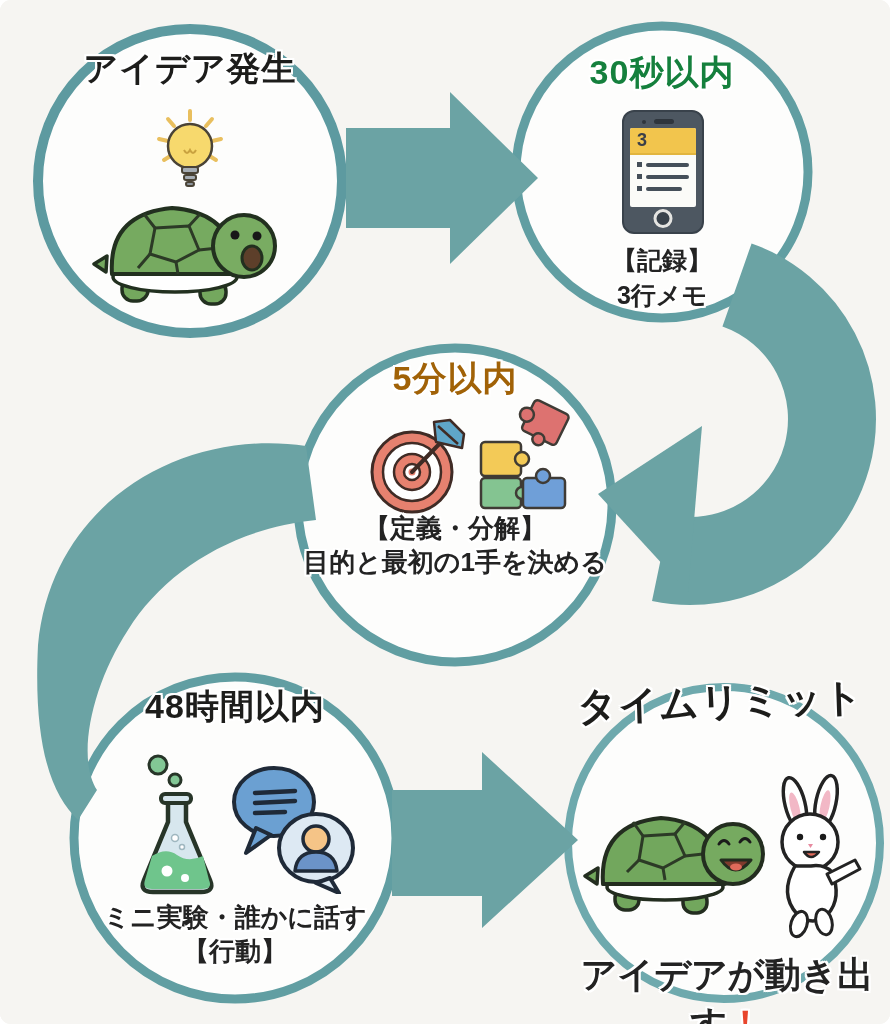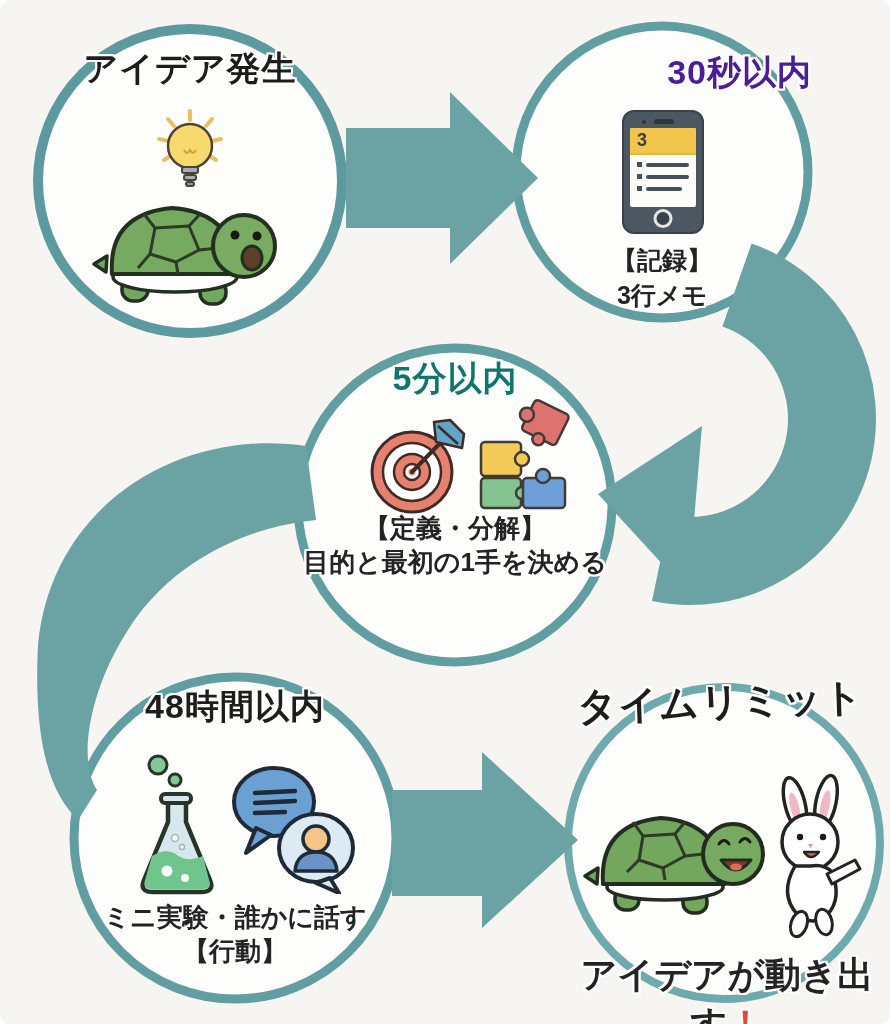--- a/index.html
+++ b/index.html
@@ -94,21 +94,21 @@
     <ellipse cx="83" cy="95" rx="62" ry="15" fill="#ffffff" stroke="#22301f" stroke-width="3.5"></ellipse>
     <path d="M 20 92 Q 16 32 80 26 Q 142 30 147 92 Z" fill="#76aa60" stroke="#22301f" stroke-width="4" stroke-linejoin="round"></path>
     <path d="M63 46 L97 44 L107 68 L84 80 L58 72 Z" fill="none" stroke="#2c3a26" stroke-width="3" stroke-linejoin="round"></path>
     <path d="M63 46 L52 32 M97 44 L108 32 M107 68 L126 66 M84 80 L86 92 M58 72 L46 86" fill="none" stroke="#2c3a26" stroke-width="3"></path>
     <circle cx="152" cy="64" r="31" fill="#79ac62" stroke="#22301f" stroke-width="4"></circle>
     <circle cx="143" cy="53" r="4.5" fill="#181818"></circle>
     <circle cx="165" cy="54" r="4.5" fill="#181818"></circle>
     <ellipse cx="160" cy="76" rx="10" ry="12" fill="#5d3f2a" stroke="#22301f" stroke-width="3"></ellipse>
   </svg>
 
-  <div class="title outlined" id="title-2" style="color: #4c1d95; text-align: right;">30秒以内</div>
+  <div class="title outlined" id="title-2" style="color: #15803d;">30秒以内</div>
 
   <div class="phone">
     <div class="speaker-dot"></div>
     <div class="speaker-bar"></div>
     <div class="screen">
       <div class="screen-header">3</div>
       <div class="memo-row">
         <div class="bullet"></div>
           <div class="mline" style="width:48px;"></div>
       </div>
@@ -122,21 +122,21 @@
       </div>
     </div>
     <div class="home"></div>
   </div>
 
   <div class="caption outlined" id="caption-2">
     <div>【記録】</div>
     <div>3行メモ</div>
   </div>
 
-  <div class="title outlined" id="title-3" style="color: #0f766e;">5分以内</div>
+  <div class="title outlined" id="title-3" style="color: #a16207;">5分以内</div>
 
   <svg class="abs" style="left:366px;top:416px;" width="104" height="102" viewBox="0 0 104 102">
     <circle cx="46" cy="56" r="40" fill="#e6816f" stroke="#3f2b25" stroke-width="3"></circle>
     <circle cx="46" cy="56" r="29" fill="#ffffff" stroke="#3f2b25" stroke-width="2.5"></circle>
     <circle cx="46" cy="56" r="18" fill="#e6816f" stroke="#3f2b25" stroke-width="2.5"></circle>
     <circle cx="46" cy="56" r="8" fill="#ffffff" stroke="#3f2b25" stroke-width="2.5"></circle>
     <circle cx="46" cy="56" r="3.5" fill="#e6816f"></circle>
     <line x1="46" y1="56" x2="84" y2="17" stroke="#3f2b25" stroke-width="4" stroke-linecap="round"></line>
     <path d="M70 26 L68 6 L84 4 L98 18 L96 32 Z" fill="#5fa6c9" stroke="#3f2b25" stroke-width="2.5" stroke-linejoin="round"></path>
     <line x1="72" y1="10" x2="92" y2="28" stroke="#3f2b25" stroke-width="2.5"></line>

